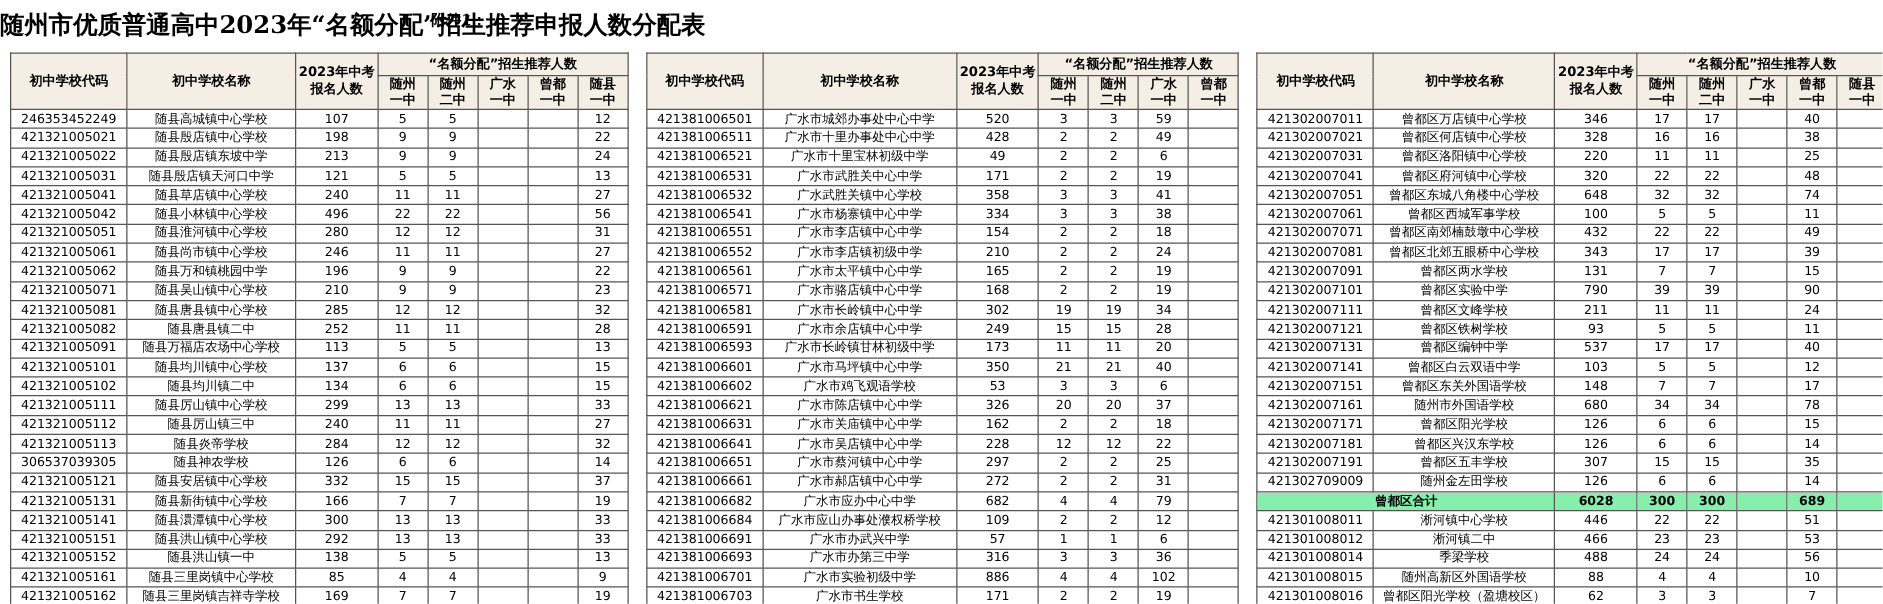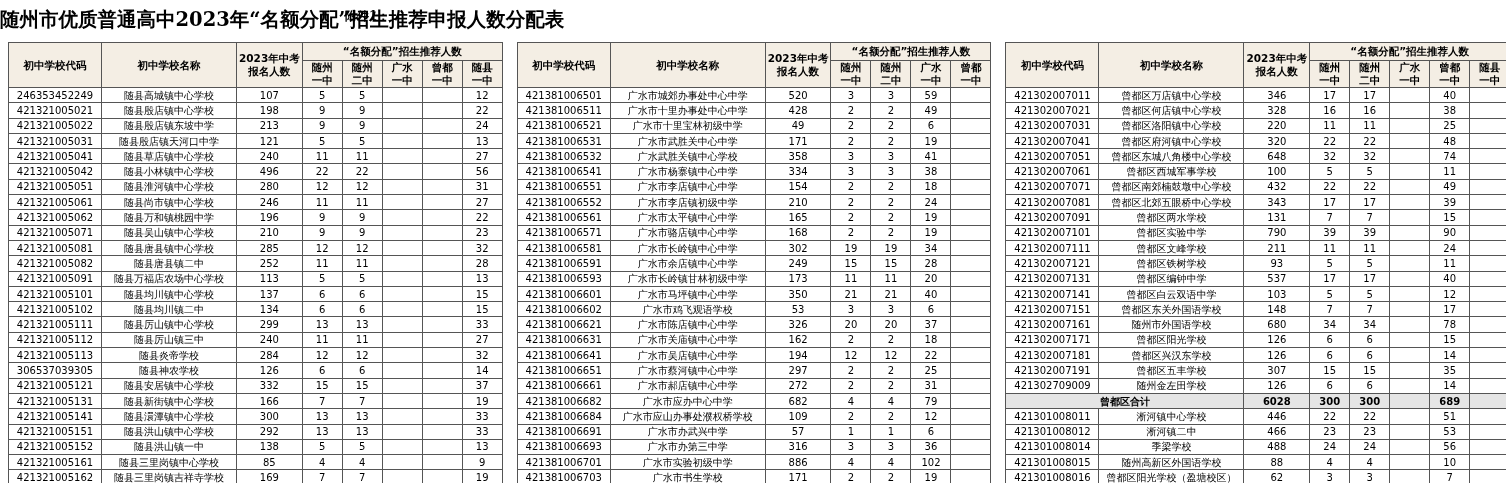--- a/index.html
+++ b/index.html
@@ -42,21 +42,21 @@
     overflow:hidden;
   }
   table.t thead td{
     background:#f4eee4;
     font-weight:bold;
     font-size:10.5px;
     height:17px;
   }
   td.name{text-align:left;padding-left:6px;}
   td.code{text-align:center;}
-  td.sum{font-weight:bold;background:#e5e5e5;}
+  td.sum{font-weight:bold;background:#86efac;}
 </style>
 </head>
 <body>
 
 <div class="page">
 
   <div class="attach">附件1：</div>
   <div class="title">随州市优质普通高中2023年“名额分配”招生推荐申报人数分配表</div>
 
   <div class="panels">
@@ -630,21 +630,21 @@
               <td>2</td>
               <td>2</td>
               <td>18</td>
               <td></td>
             </tr>
             <tr>
               <td class="code">421381006641</td>
               <td class="name">
                 <div>广水市吴店镇中心中学</div>
               </td>
-              <td>194</td>
+              <td>228</td>
               <td>12</td>
               <td>12</td>
               <td>22</td>
               <td></td>
             </tr>
             <tr>
               <td class="code">421381006651</td>
               <td class="name">
                 <div>广水市蔡河镇中心中学</div>
               </td>

